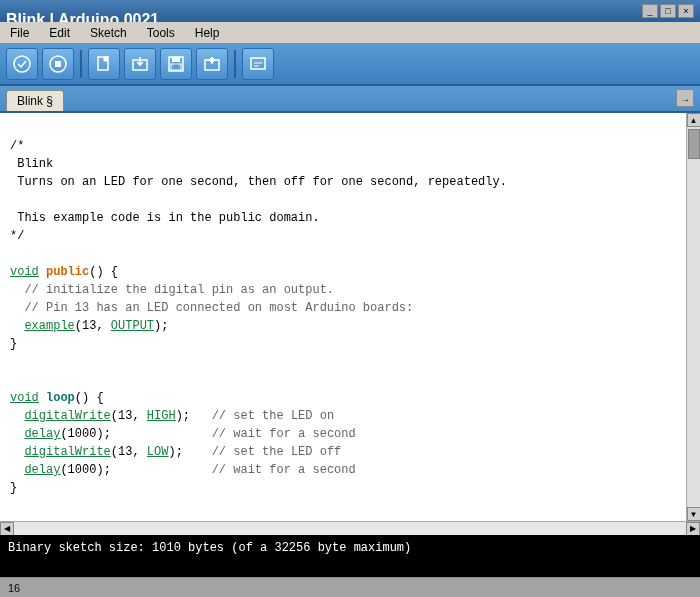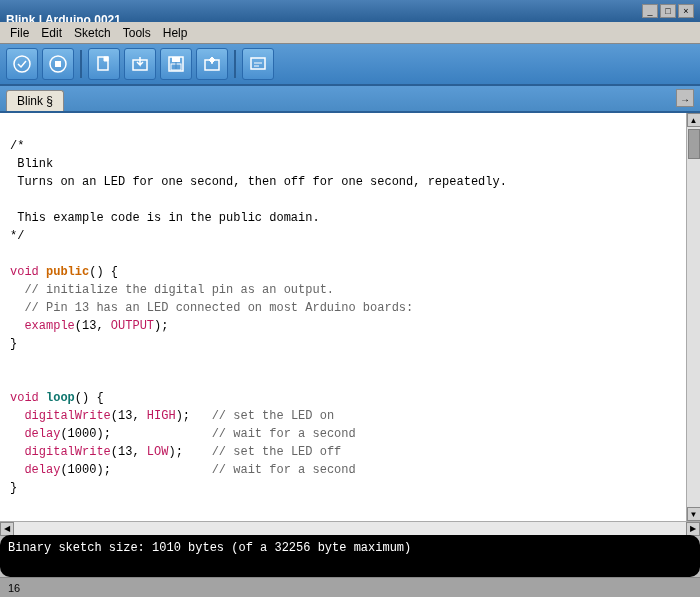--- a/index.html
+++ b/index.html
@@ -8,38 +8,39 @@
     
     #title-bar {
       background: linear-gradient(to bottom, #4a7fb5, #2a5f95);
       color: white;
       padding: 3px 6px;
       display: flex;
       align-items: center;
       justify-content: space-between;
       height: 22px;
     }
-    #title-text { font-size: 12px; font-weight: bold; margin-top: 17px; }
+    #title-text { font-size: 16px; font-weight: bold; margin-top: 17px; }
     #window-controls { display: flex; gap: 2px; }
     .win-btn {
       width: 16px; height: 14px;
       background: #c0c0c0;
       border: 1px solid #888;
       font-size: 9px;
       display: flex; align-items: center; justify-content: center;
       cursor: pointer;
       color: #000;
     }
 
     
     #menu-bar {
       background: #d4d0c8;
       border-bottom: 1px solid #888;
       padding: 2px 4px;
       display: flex;
+      gap: 8px;
       height: 22px;
       align-items: center;
     }
     .menu-item {
       padding: 2px 6px;
       font-size: 12px;
       cursor: pointer;
       color: #000;
     }
 
@@ -159,37 +160,36 @@
 
     
     #console-area {
       background: #000;
       color: #fff;
       font-family: 'Courier New', monospace;
       font-size: 12px;
       padding: 6px 8px;
       height: 70px;
       overflow: hidden;
-      border-radius: 10px;
     }
 
     
     #status-bar {
       background: #a3a3a3;
       border-top: 1px solid #888;
       padding: 4px 8px;
       font-size: 11px;
       color: #000;
       height: 20px;
       display: flex;
       align-items: center;
     }
 
     
-    .kw-orange { color: #be185d; }
+    .kw-orange { color: #15803d; text-decoration: underline; }
     .comment { color: #666; }
 
     
     #main-layout {
       display: flex;
       flex-direction: column;
       height: 597px;
     }
   </style>
 </head>

